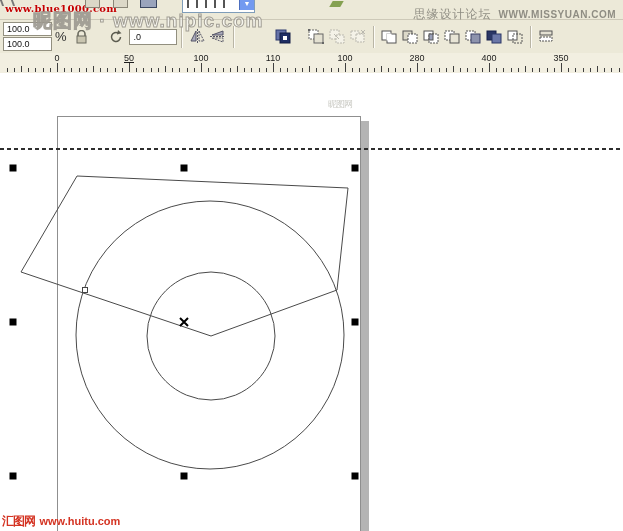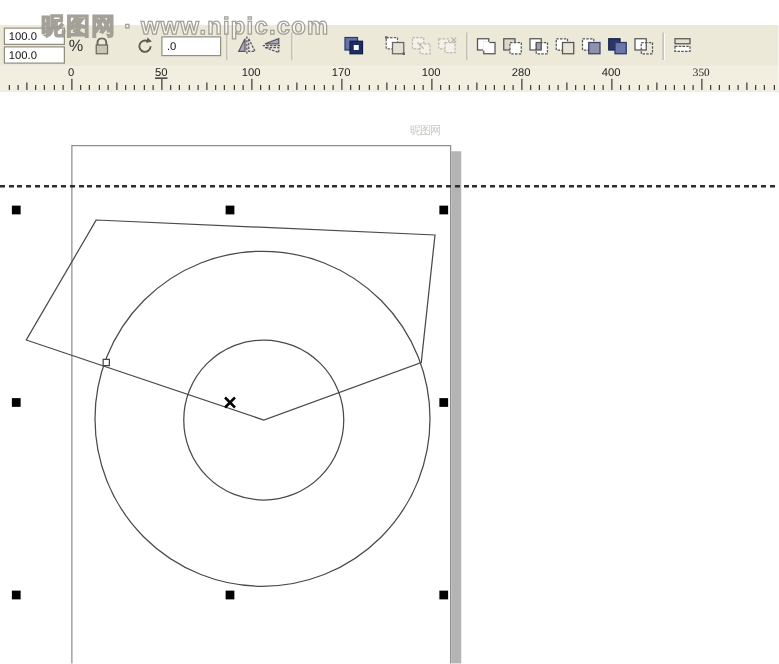--- a/index.html
+++ b/index.html
@@ -66,20 +66,36 @@
   .huitu{position:absolute;left:2px;bottom:1px;z-index:4;color:#d43322;white-space:nowrap;
         font-weight:bold;text-shadow:0 0 1px #fff;}
   .huitu .cn{font-size:12px;letter-spacing:-1px;}
   .huitu .url{font-size:11px;}
 </style>
 </head>
 <body>
 
 <div id="app">
 
+  <div class="row1">
+    <span class="scissors"></span>
+    <span class="blue1000">www.blue1000.com</span>
+    <span class="frag" style="left:85px;width:13px;"></span>
+    <span class="frag" style="left:113px;width:13px;"></span>
+    <span class="frag dark" style="left:140px;width:15px;"></span>
+    <span class="combo">
+      <span class="marks"></span>
+      <span class="btn">▼</span>
+    </span>
+    <span class="greenmark"></span>
+    <span class="missyuan">
+      <span class="cn">思缘设计论坛</span>
+      <span class="url">WWW.MISSYUAN.COM</span>
+    </span>
+  </div>
 
   <div class="pbar">
     <span class="scalebox">
       <span class="field">100.0</span>
       <span class="field">100.0</span>
     </span>
     <span class="pct">%</span>
 
     <span class="ibtn">
       <svg width="13" height="14">
@@ -289,25 +305,25 @@
         <div class="tick" style="left: 575.4px;"></div>
         <div class="tick" style="left: 582.6px;"></div>
         <div class="tick" style="left: 589.8px;"></div>
         <div class="tick mid" style="left: 597px;"></div>
         <div class="tick" style="left: 604.2px;"></div>
         <div class="tick" style="left: 611.4px;"></div>
         <div class="tick" style="left: 618.6px;"></div>
         <span class="ruler-num" style="left: 57px;">0</span>
         <span class="ruler-num" style="left: 129px; text-decoration: underline;">50</span>
         <span class="ruler-num" style="left: 201px;">100</span>
-        <span class="ruler-num" style="left: 273px;">170</span>
+        <span class="ruler-num" style="left: 273px;">110</span>
         <span class="ruler-num" style="left: 345px;">100</span>
         <span class="ruler-num" style="left: 417px;">280</span>
         <span class="ruler-num" style="left: 489px;">400</span>
-        <span class="ruler-num" style="left: 561px; font-family: Liberation Serif, serif;">350</span>
+        <span class="ruler-num" style="left: 561px;">350</span>
       </div>
   </div>
 
   <div class="canvas">
     <div class="page" style="left: 57px; top: 43px; width: 302px; height: 420px;"></div>
     <div class="pageshadow" style="left: 361px; top: 48px; width: 8px; height: 415px;"></div>
     <div class="guide" style="top: 75px;"></div>
     <div class="ghost" style="left:328px;top:25px;">昵图网</div>
     <svg class="draw" width="623" height="458" viewBox="0 73 623 458">
         <circle cx="210" cy="335" r="134" fill="none" stroke="#4a4a4a" stroke-width="1"></circle>
@@ -317,15 +333,19 @@
         <path d="M180 318 L188 326 M180 326 L188 318" stroke="#000" stroke-width="2"></path>
         <rect x="9.5" y="164.5" width="7" height="7" fill="#000000"></rect>
         <rect x="180.5" y="164.5" width="7" height="7" fill="#000000"></rect>
         <rect x="351.5" y="164.5" width="7" height="7" fill="#000000"></rect>
         <rect x="9.5" y="318.5" width="7" height="7" fill="#000000"></rect>
         <rect x="351.5" y="318.5" width="7" height="7" fill="#000000"></rect>
         <rect x="9.5" y="472.5" width="7" height="7" fill="#000000"></rect>
         <rect x="180.5" y="472.5" width="7" height="7" fill="#000000"></rect>
         <rect x="351.5" y="472.5" width="7" height="7" fill="#000000"></rect>
       </svg>
+    <div class="huitu">
+      <span class="cn">汇图网</span>
+      <span class="url">www.huitu.com</span>
+    </div>
   </div>
 
 </div>
 
 </body></html>

